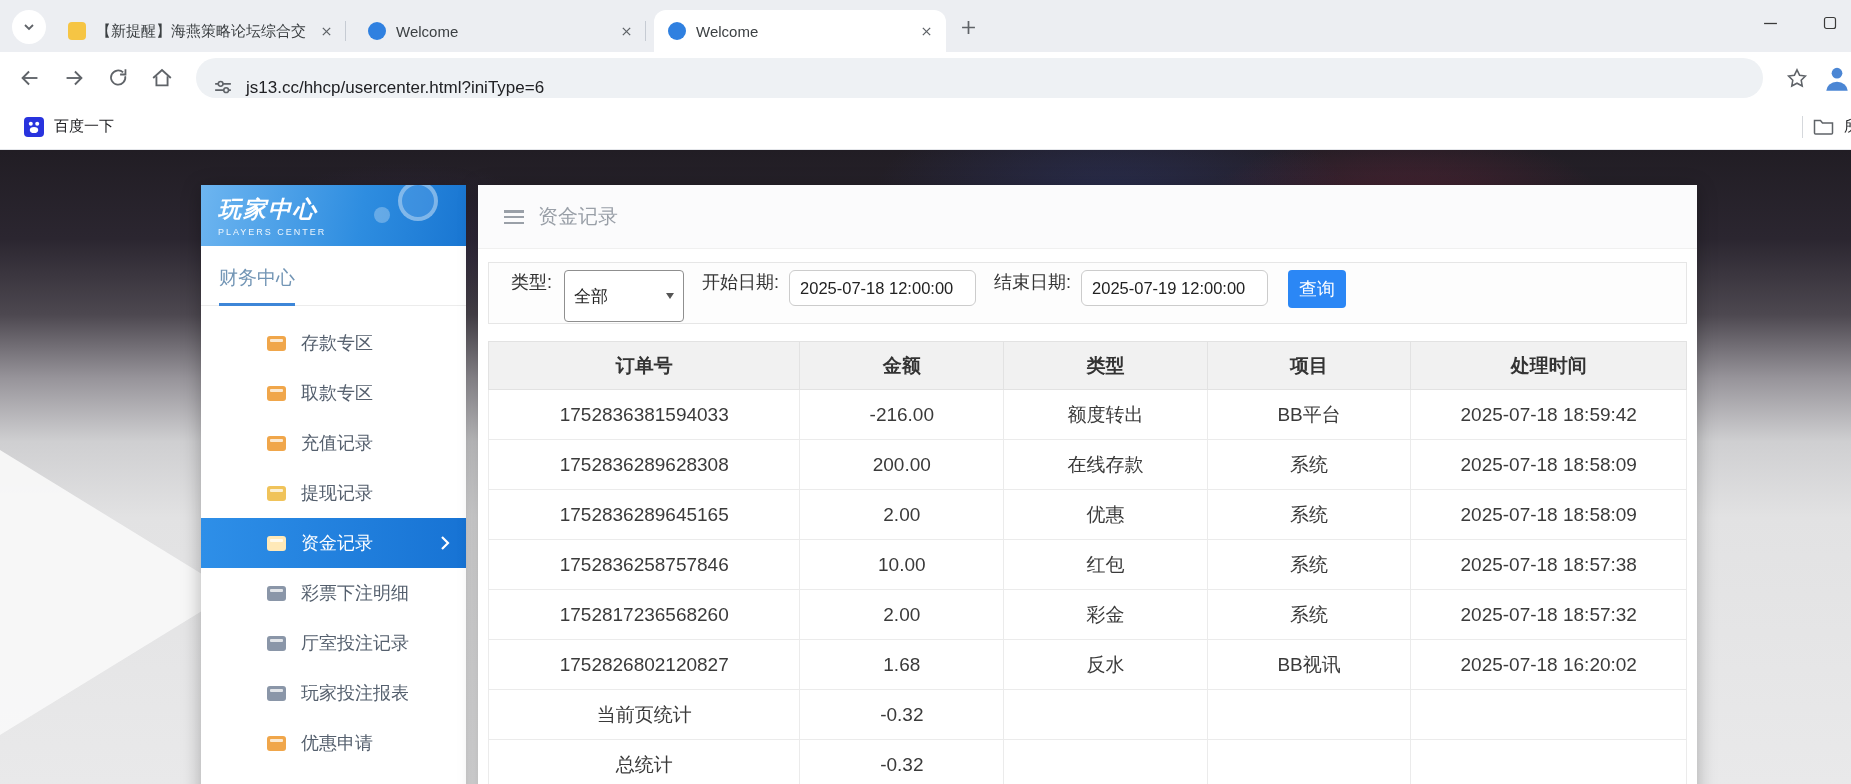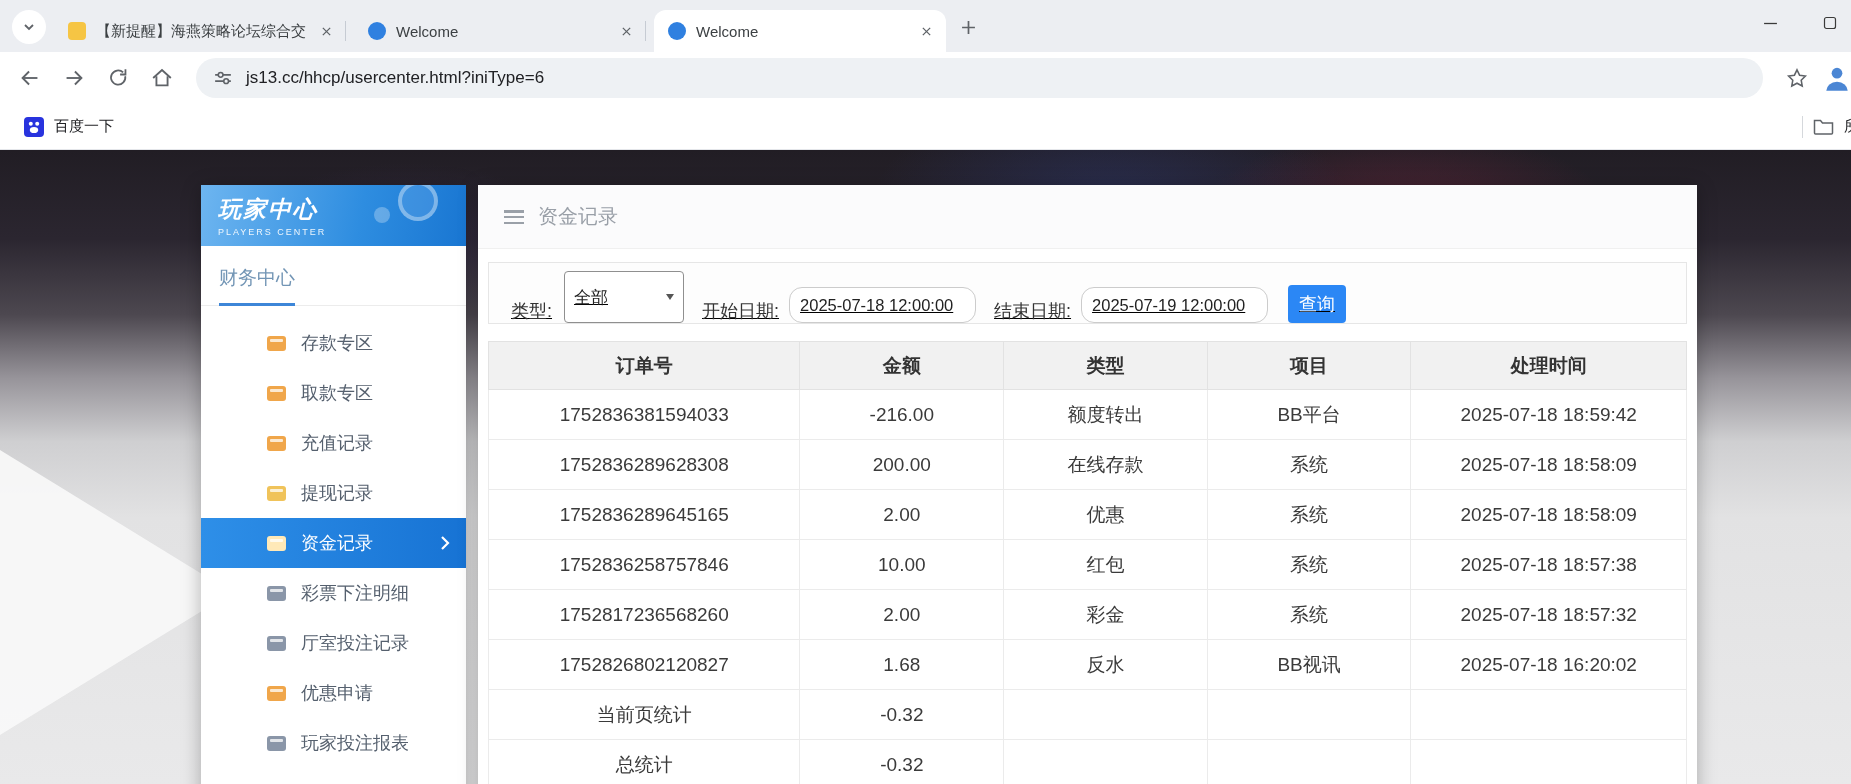--- a/index.html
+++ b/index.html
@@ -17,21 +17,21 @@
   .favicon.round { border-radius:50%; }
   .tab-title { flex:1; font-size:15px; white-space:nowrap; overflow:hidden; }
   .tab-close { width:20px; height:20px; border-radius:50%; display:flex; align-items:center; justify-content:center; cursor:pointer; flex:0 0 auto; }
   .new-tab { width:32px; height:32px; display:flex; align-items:center; justify-content:center; margin:0 0 9px 6px; cursor:pointer; border-radius:50%; }
   .win-controls { position:absolute; right:6px; top:0; height:46px; display:flex; align-items:center; gap:34px; padding-right:2px; }
   .win-btn { width:26px; height:26px; display:flex; align-items:center; justify-content:center; cursor:pointer; }
 
   
   .navbar { height:52px; background:#fff; display:flex; align-items:center; padding:0 10px; gap:4px; }
   .nav-btn { width:40px; height:40px; border-radius:50%; display:flex; align-items:center; justify-content:center; cursor:pointer; flex:0 0 auto; }
-  .urlbar { flex:1; height:40px; background:#eef1f4; border-radius:20px; display:flex; align-items:center; padding:0 16px; gap:12px; margin:0 10px; cursor:text; }
+  .urlbar { flex:1; height:40px; background:#eef1f4; border-radius:20px; display:flex; align-items:flex-end; padding:0 16px; gap:12px; margin:0 10px; cursor:text; }
   .url-text { font-size:17px; color:#202124; }
   .avatar { width:32px; height:32px; display:flex; align-items:center; justify-content:center; margin-right:-12px; cursor:pointer; flex:0 0 auto; }
 
   
   .bookmarks { height:46px; background:#fff; border-bottom:1px solid #e4e6ea; display:flex; align-items:center; padding:0 16px; position:relative; }
   .bm-item { display:flex; align-items:center; gap:10px; font-size:15px; color:#202124; cursor:pointer; padding:4px 8px; border-radius:6px; }
   .bm-right { position:absolute; right:-8px; top:0; height:100%; display:flex; align-items:center; gap:10px; font-size:15px; color:#202124; }
   .bm-divider { width:1px; height:22px; background:#d5d8dc; }
 
   
@@ -60,26 +60,26 @@
   .side-item.active { background:linear-gradient(90deg,#2e8fe8,#1773d4); color:#fff; }
   .menu-icon { width:19px; height:15px; border-radius:3px; position:relative; flex:0 0 auto; }
   .menu-icon::after { content:''; position:absolute; left:3px; top:3px; right:3px; height:3px; background:rgba(255,255,255,.75); border-radius:1px; }
   .side-arrow { margin-left:auto; display:none; width:10px; height:16px; }
   .side-item.active .side-arrow { display:block; }
 
   
   .panel { position:absolute; left:478px; top:35px; width:1219px; height:640px; background:#fff; box-shadow:0 3px 18px rgba(0,0,0,.28); }
   .panel-head { height:64px; display:flex; align-items:center; gap:14px; padding:0 26px; color:#9aa0a8; font-size:20px; background:#fbfbfc; border-bottom:1px solid #f0f0f0; }
   .hamburger { width:20px; height:14px; background:repeating-linear-gradient(180deg,#9aa0a8 0 2.5px,transparent 2.5px 5.75px); }
-  .filter { margin:13px 10px 0; border:1px solid #e6e6e6; background:#fdfdfd; height:62px; display:flex; align-items:flex-end; padding:0 16px; gap:6px;text-decoration:underline; }
+  .filter { margin:13px 10px 0; border:1px solid #e6e6e6; background:#fdfdfd; height:62px; display:flex; align-items:flex-start; padding:7px 16px; gap:6px; }
   .f-label { font-size:18px; color:#333; margin-left:12px; }
   .f-label:first-child { margin-left:6px; }
   .f-select { width:120px; height:52px; border:1px solid #8f8f8f; border-radius:4px; background:#fff; display:flex; align-items:center; justify-content:space-between; padding:0 9px; font-size:17px; color:#222; cursor:pointer; margin-left:6px; }
   .sel-arrow { width:0; height:0; border-left:4.5px solid transparent; border-right:4.5px solid transparent; border-top:6px solid #555; }
-  .f-input { width:187px; height:36px; border:1px solid #ccc; border-radius:13px; background:#fff; font-size:16.5px; color:#222; padding:0 10px; font-family:"Liberation Sans","DejaVu Sans",sans-serif; margin-left:4px; }
+  .f-input { width:187px; height:36px; border:1px solid #ccc; border-radius:6px; background:#fff; font-size:16.5px; color:#222; padding:0 10px; font-family:"Liberation Sans","DejaVu Sans",sans-serif; margin-left:4px; }
   .query-btn { width:58px; height:38px; background:#2b87f5; color:#fff; border:none; border-radius:4px; font-size:18px; margin-left:14px; cursor:pointer; font-family:inherit; }
   .table-wrap { margin:17px 10px 0; }
   table { width:100%; border-collapse:collapse; table-layout:fixed; font-size:19px; color:#333; }
   th { background:#f1f1f1; font-weight:bold; height:48px; border:1px solid #e2e2e2; text-align:center; }
   td { height:50px; border:1px solid #ebebeb; text-align:center; color:#3a3a3a; }
 </style>
 </head>
 <body>
 
 <div class="screen">
@@ -264,28 +264,28 @@
 
         </div>
 
         <div class="side-item">
           <span class="menu-icon" style="background: rgb(138, 150, 168);"></span>
           <span class="side-label">厅室投注记录</span>
 
         </div>
 
         <div class="side-item">
+          <span class="menu-icon" style="background: rgb(138, 150, 168);"></span>
+          <span class="side-label">玩家投注报表</span>
+
+        </div>
+
+        <div class="side-item">
           <span class="menu-icon" style="background: rgb(240, 166, 74);"></span>
           <span class="side-label">优惠申请</span>
-
-        </div>
-
-        <div class="side-item">
-          <span class="menu-icon" style="background: rgb(138, 150, 168);"></span>
-          <span class="side-label">玩家投注报表</span>
 
         </div>
       </nav>
 
     </aside>
 
     <main class="panel">
       <div class="panel-head">
         <span class="hamburger"></span>
         <span class="panel-title">资金记录</span>

